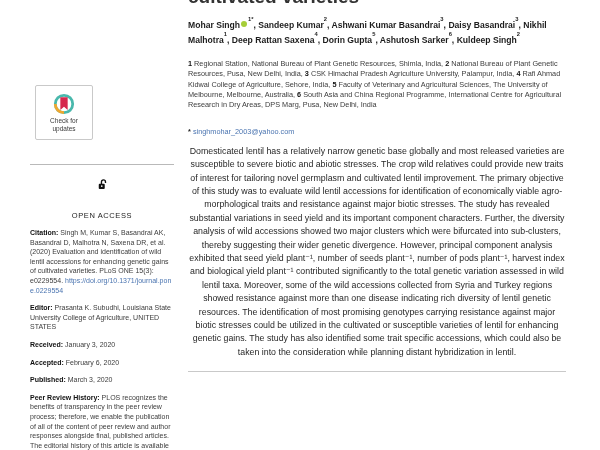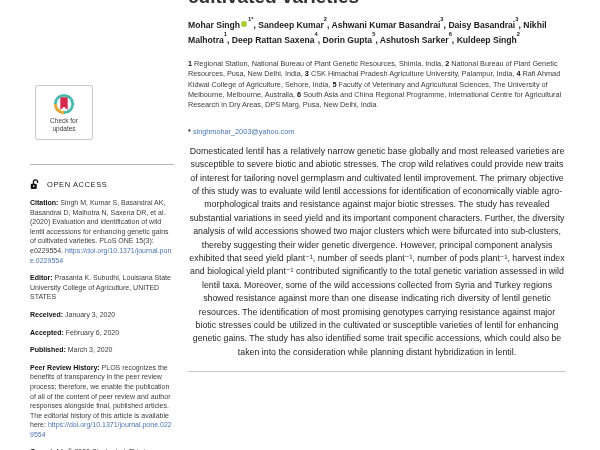--- a/index.html
+++ b/index.html
@@ -7,21 +7,21 @@
   body { font-family:"Liberation Sans","DejaVu Sans",sans-serif; color:#2e2e2e; }
   .page { position:relative; width:600px; height:450px; background:#fff; overflow:hidden; }
 
   
   .sidebar { position:absolute; left:30px; top:0; width:144px; }
   .badge { margin-top:85px; margin-left:5px; width:58px; height:55px; border:1px solid #c9c9c9;
            border-radius:2px; background:#fff; display:flex; flex-direction:column; align-items:center;
            justify-content:center; cursor:pointer; }
   .badge-text { font-size:6.5px; line-height:7.5px; color:#3a3a3a; text-align:center; margin-top:2px; }
   .side-rule { border:none; border-top:1px solid #b9b9b9; margin:24px 0 0 0; width:144px; }
-  .oa-row { display:flex; align-items:center; gap:8px; margin-top:14px; }
+  .oa-row { display:flex; align-items:center; gap:21px; margin-top:14px;flex-direction:column; }
   .oa-label { font-size:7.5px; letter-spacing:0.6px; color:#222; }
   .side-p { font-size:7px; line-height:9.6px; color:#3c3c3c; margin-top:8px; word-break:break-word; }
   .side-p b { color:#111; }
   .side-p a, .email a { color:#4a74b0; text-decoration:none; word-break:break-all; }
 
   
   .main { position:absolute; left:188px; top:0; width:378px; }
   .title-clip { height:8px; overflow:hidden; position:relative; }
   .title-clip h1 { font-size:19px; font-weight:700; color:#333; position:absolute; top:-14px; left:0; white-space:nowrap; }
   .authors { margin-top:8px; font-size:8.6px; font-weight:700; color:#1d1d1d; line-height:12px; }

